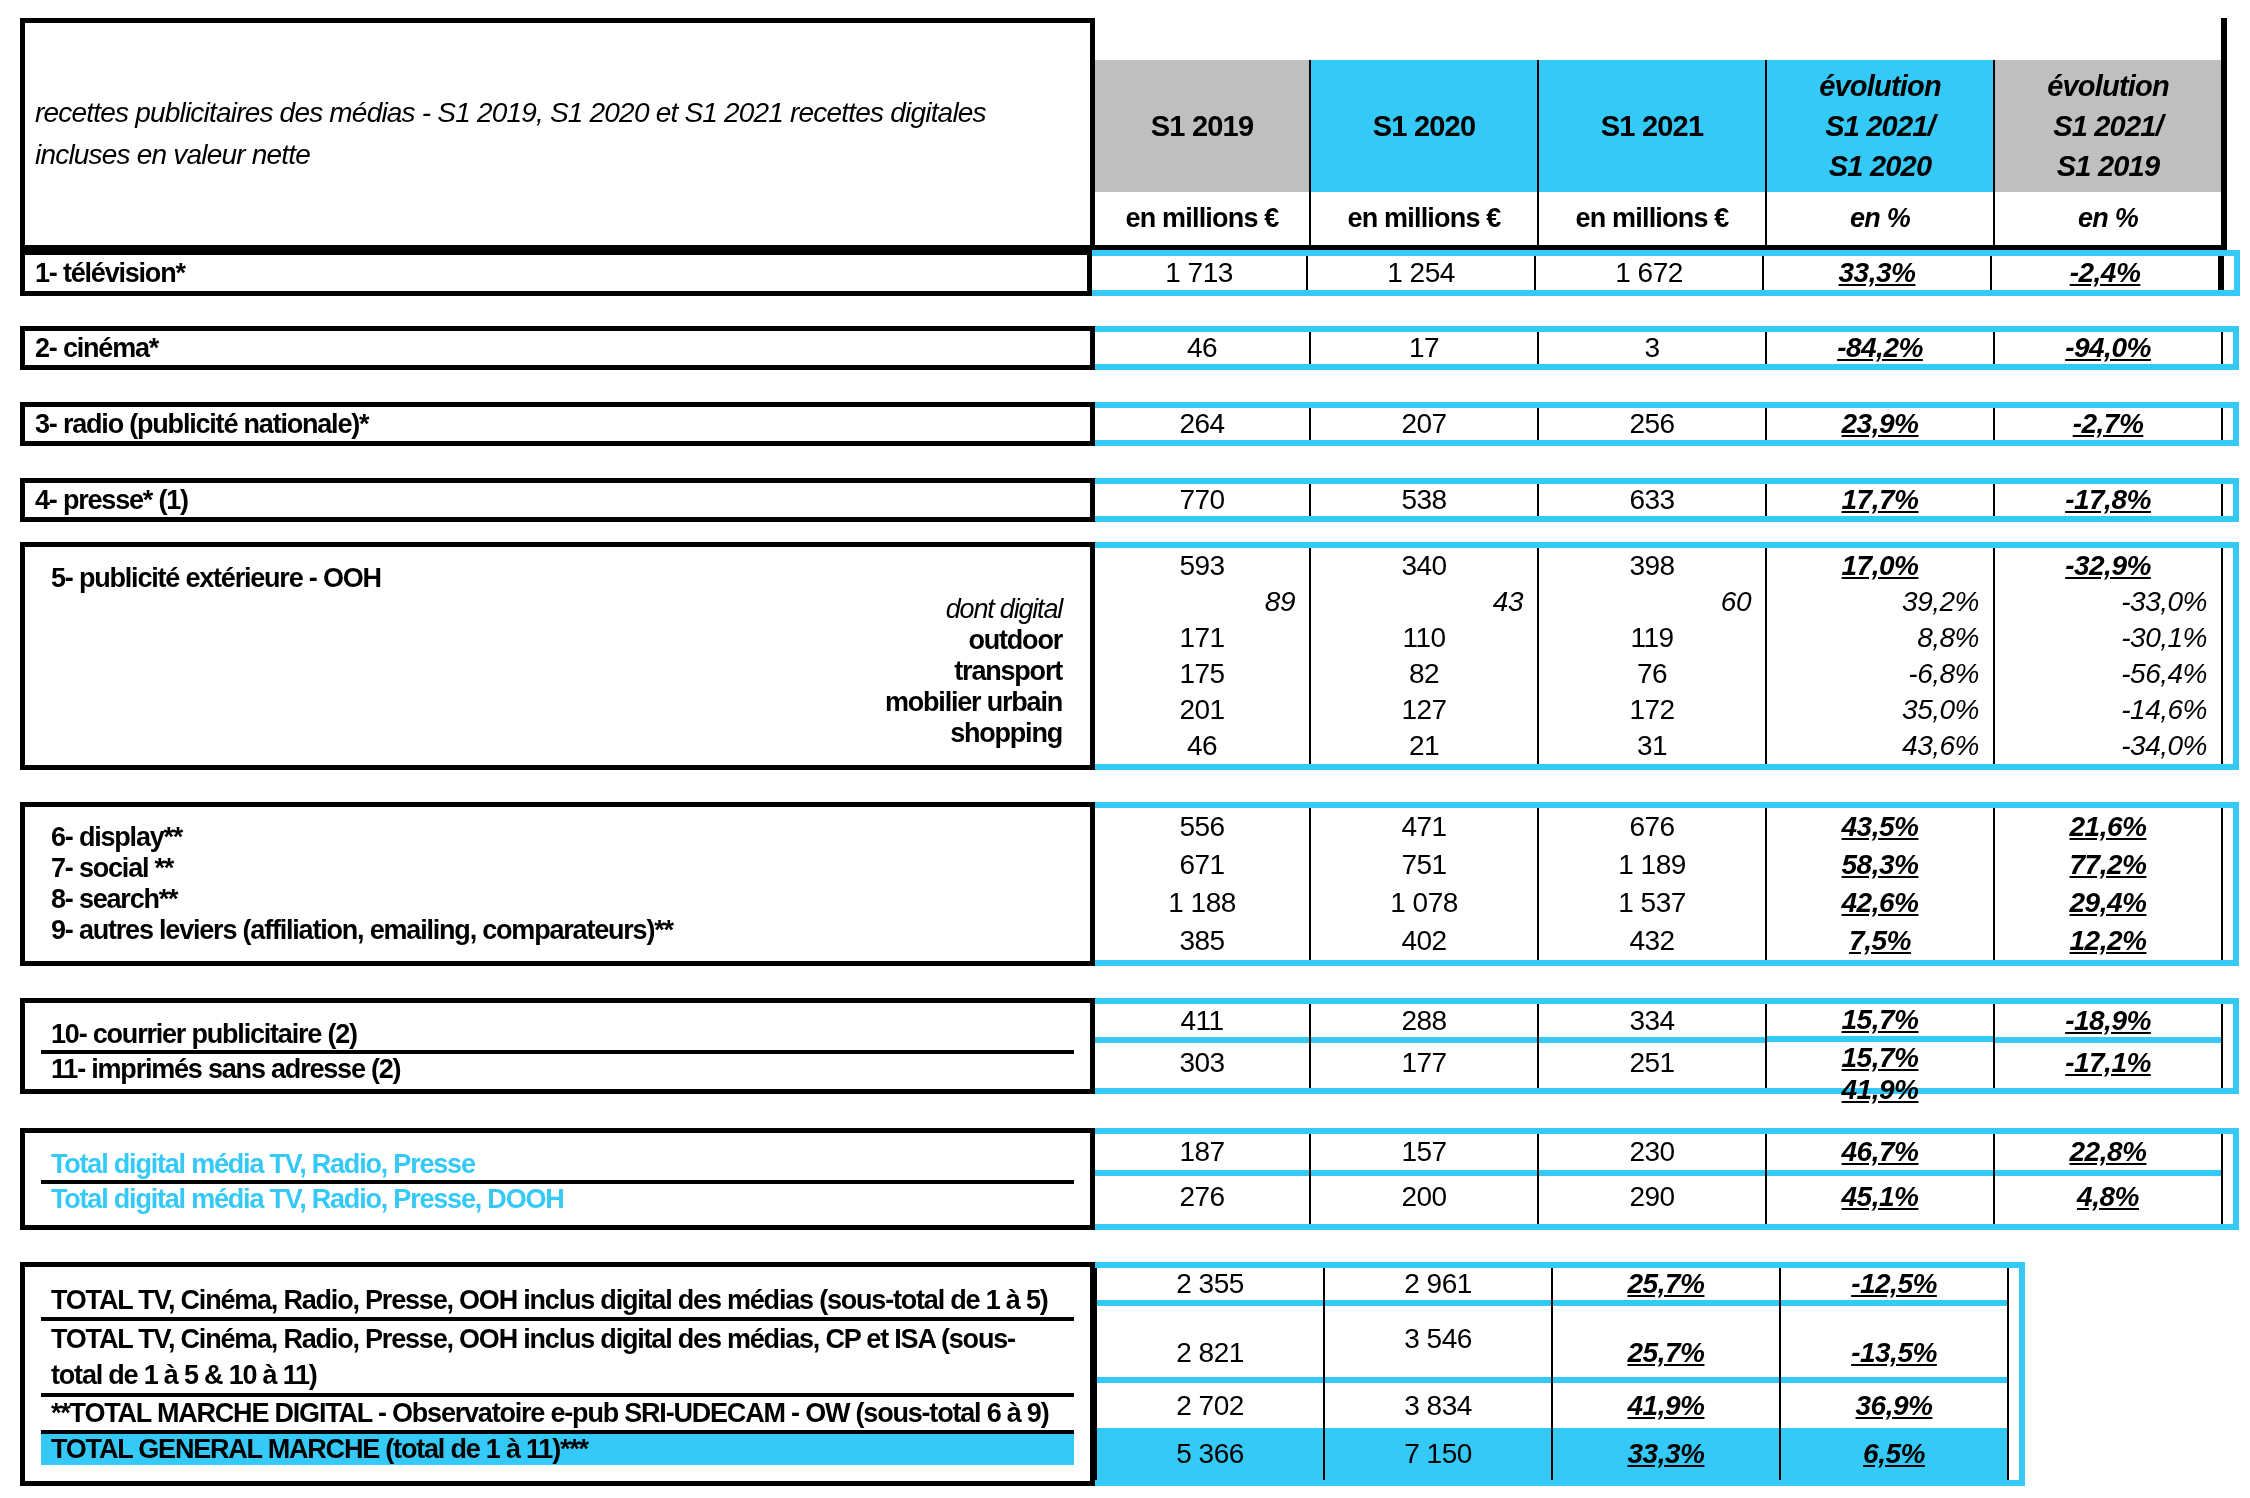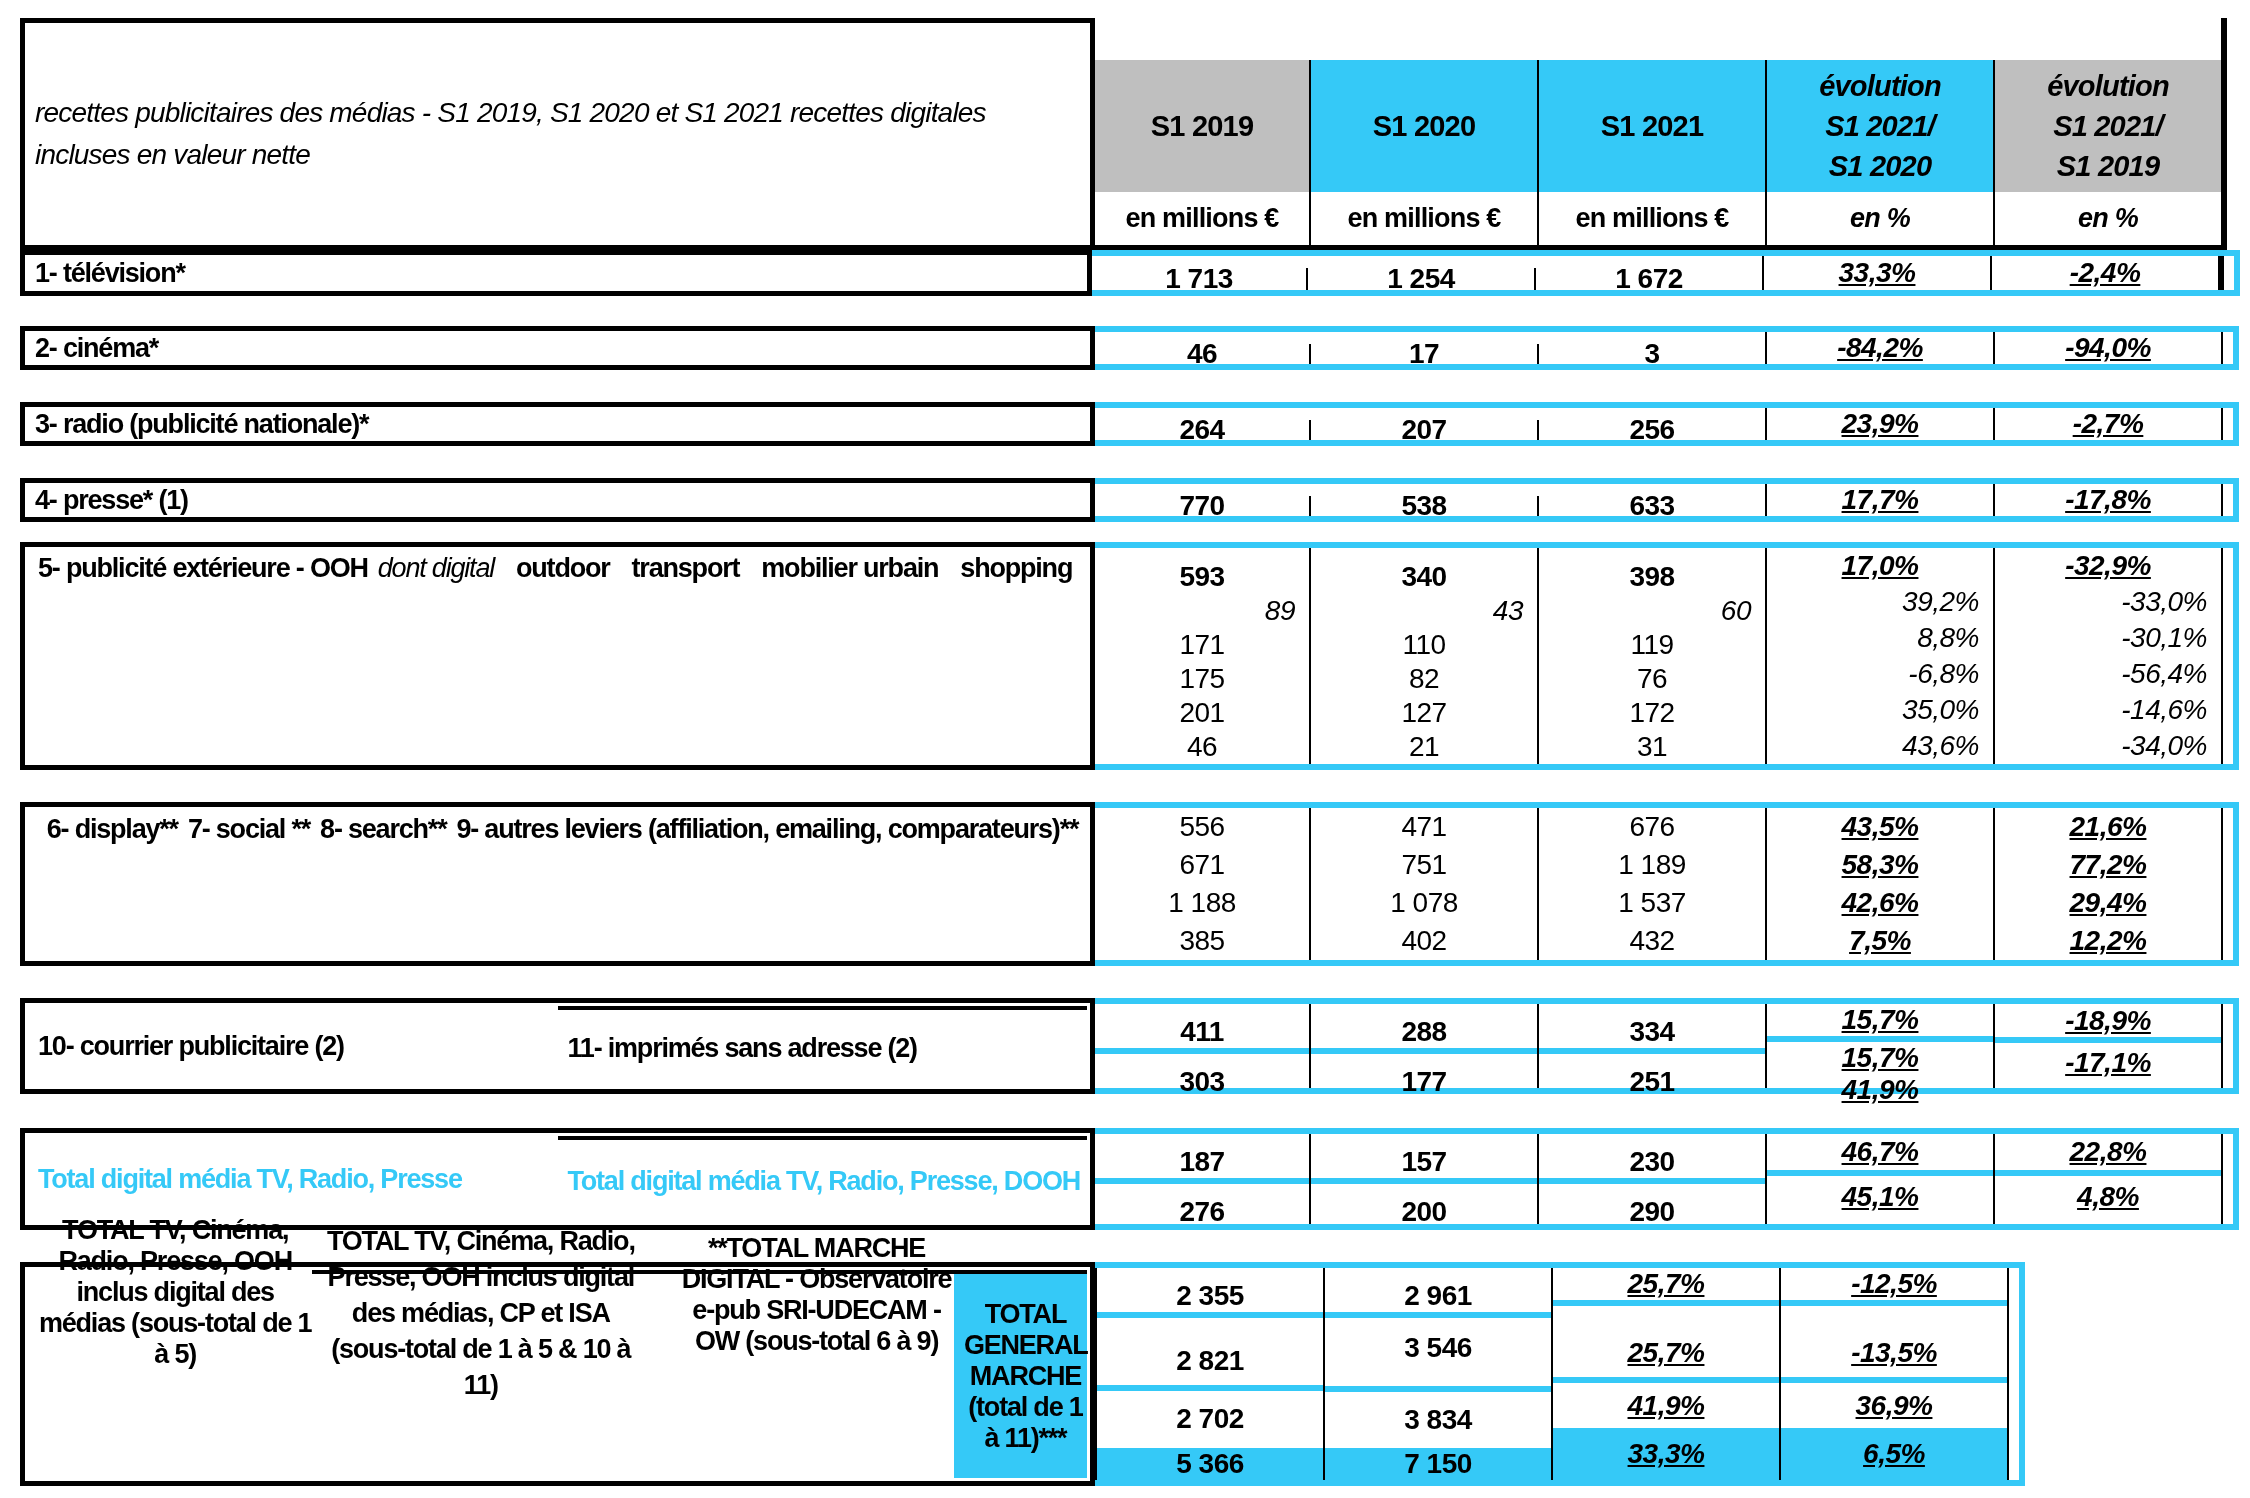--- a/index.html
+++ b/index.html
@@ -11,41 +11,41 @@
   .page{position:relative;width:2250px;height:1498px;background:#fff;overflow:hidden;}
   .tablewrap{position:absolute;left:20px;top:18px;width:2220px;}
 
   .band{display:flex;align-items:stretch;}
   .gap30{height:30px}.gap32{height:32px}.gap20{height:20px}.gap34{height:34px}
 
   
   .lbox{width:1075px;box-sizing:border-box;border:5px solid #000;background:#fff;
         display:flex;align-items:center;padding-left:10px;}
   .lbl{font-weight:bold;font-size:27px;letter-spacing:-1.2px;}
-  .lbox.col{flex-direction:row;align-items:stretch;padding:3px;text-align:center;}
+  .lbox.col{flex-direction:column;align-items:stretch;padding:16px;}
   .lrow{display:flex;align-items:center;padding-left:10px;box-sizing:border-box;}
   .lrow.right{justify-content:flex-end;padding-right:12px;}
   .ldiv{border-top:4px solid #000;}
 
   
   .vals{display:flex;box-sizing:border-box;background:#fff;
         border-top:6px solid var(--cyan);border-bottom:6px solid var(--cyan);
         border-right:6px solid var(--cyan);}
   .vals.hdr{border:none;border-right:6px solid #000;}
   .w0{width:214px}.w1{width:228px}
   .vcell{box-sizing:border-box;display:flex;align-items:center;justify-content:center;
          border-left:2px solid #000;font-size:28px;letter-spacing:-0.5px;}
   .vcell.first{border-left:none;}
   .vcol{box-sizing:border-box;display:flex;flex-direction:column;border-left:2px solid #000;}
   .vcol.first{border-left:none;}
   .vrow{display:flex;align-items:center;justify-content:center;font-size:28px;letter-spacing:-0.5px;box-sizing:border-box;}
   .vfill{width:10px;border-left:2px solid #000;}
   .vfill.thick{border-left:6px solid #000;}
 
-  .num-b{font-weight:bold;margin-top:12px;}
+  .num-b{font-weight:normal;}
   .num-i{font-style:italic;justify-content:flex-end;padding-right:14px;}
   .pct-bi{font-weight:bold;font-style:italic;text-decoration:underline;}
   .pct-i{font-style:italic;justify-content:flex-end;padding-right:14px;}
 
   
   .hcol{box-sizing:border-box;display:flex;flex-direction:column;border-left:2px solid #000;margin-top:42px;}
   .hcol.first{border-left:none;}
   .hcell{height:162px;display:flex;flex-direction:column;align-items:center;justify-content:center;
          font-weight:bold;font-size:29px;letter-spacing:-0.8px;}
   .hcell.ital{font-style:italic;line-height:40px;}

